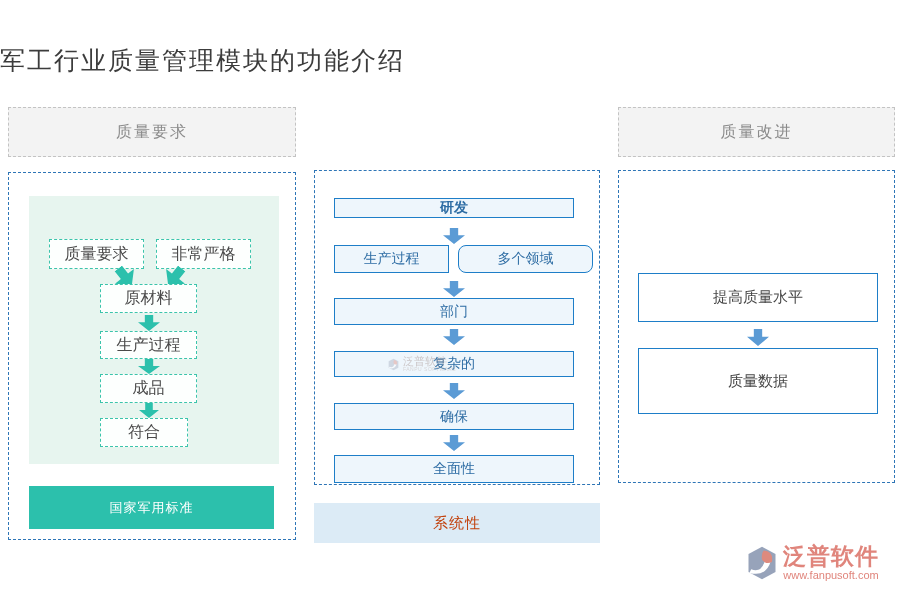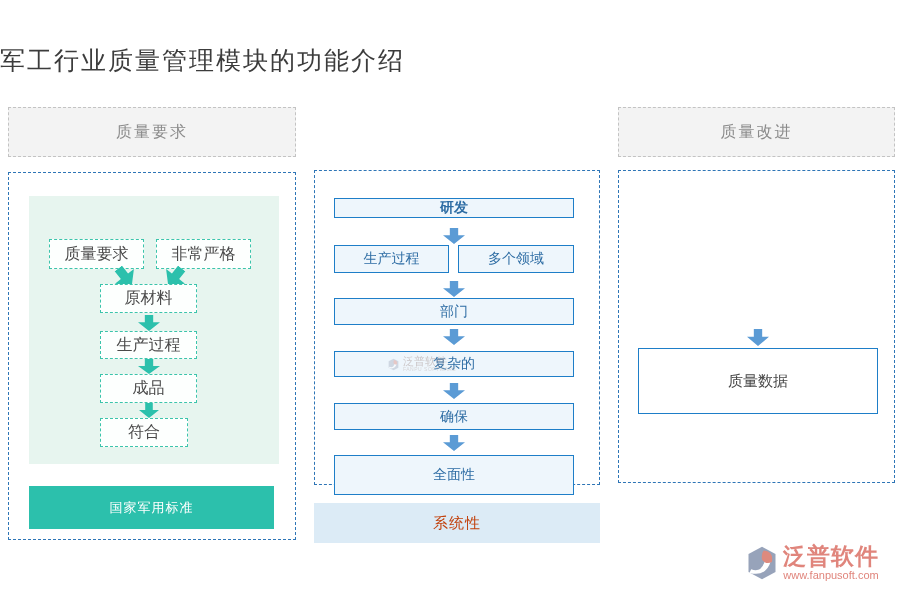--- a/index.html
+++ b/index.html
@@ -83,21 +83,21 @@
     <div class="bar-teal" style="left:20px;top:313px;width:245px;height:43px;">国家军用标准</div>
   </div>
 
   <div class="container" style="left:314px;top:170px;width:286px;height:315px;">
 
     <div class="node-blue" style="left:19px;top:27px;width:240px;height:20px;font-weight:bold;">研发</div>
 
     <div class="arrow blue" style="left:128px;top:57px;width:22px;height:16px;"></div>
 
     <div class="node-blue" style="left:19px;top:74px;width:115px;height:28px;">生产过程</div>
-    <div class="node-blue" style="left:143px;top:74px;width:116px;height:28px;">多个领域</div>
+    <div class="node-blue" style="left:143px;top:74px;width:135px;height:28px;border-radius:8px;">多个领域</div>
 
     <div class="arrow blue" style="left:128px;top:110px;width:22px;height:16px;"></div>
 
     <div class="node-blue" style="left:19px;top:127px;width:240px;height:27px;">部门</div>
 
     <div class="arrow blue" style="left:128px;top:158px;width:22px;height:16px;"></div>
 
     <div class="node-blue" style="left:19px;top:180px;width:240px;height:26px;">
       <div class="wm">
         <svg width="13" height="13" viewBox="0 0 40 40">
@@ -112,27 +112,28 @@
       </div>
       <span>复杂的</span>
     </div>
 
     <div class="arrow blue" style="left:128px;top:212px;width:22px;height:16px;"></div>
 
     <div class="node-blue" style="left:19px;top:232px;width:240px;height:27px;">确保</div>
 
     <div class="arrow blue" style="left:128px;top:264px;width:22px;height:16px;"></div>
 
-    <div class="node-blue" style="left:19px;top:284px;width:240px;height:40px;">全面性</div>
+    <div class="node-blue" style="left:19px;top:284px;width:240px;height:28px;">全面性</div>
   </div>
 
   <div class="bar-blue" style="left:314px;top:503px;width:286px;height:40px;">系统性</div>
 
   <div class="container" style="left:618px;top:170px;width:277px;height:313px;">
 
+    <div class="node-white" style="left:19px;top:102px;width:240px;height:49px;">提高质量水平</div>
 
     <div class="arrow blue" style="left:128px;top:158px;width:22px;height:17px;"></div>
 
     <div class="node-white" style="left:19px;top:177px;width:240px;height:66px;">质量数据</div>
   </div>
 
 
   <div class="logo">
     <svg width="36" height="36" viewBox="0 0 40 40">
       <path d="M20 2 35 10v20L20 38 5 30V10z" fill="#97a3ba"></path>

